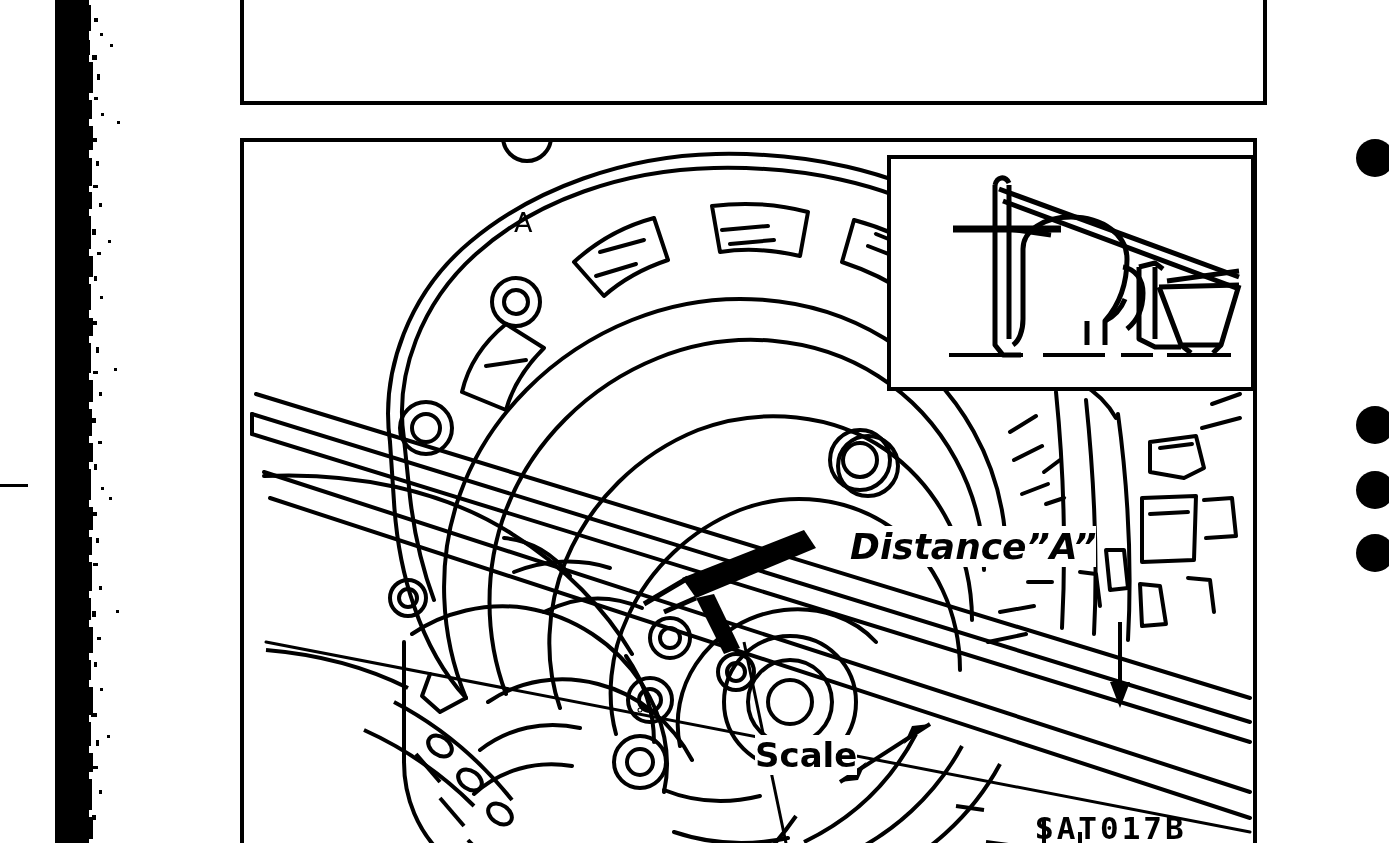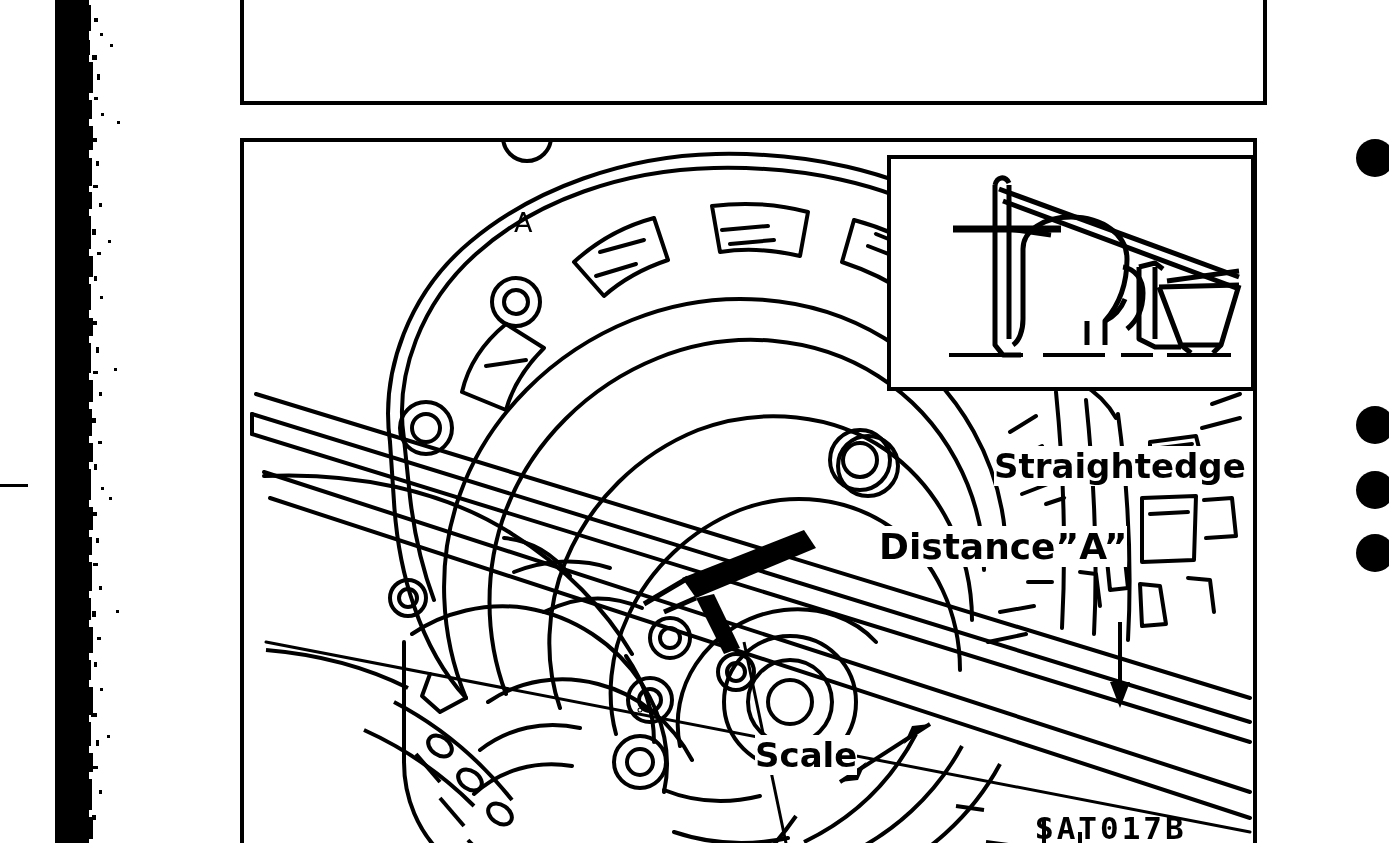--- a/index.html
+++ b/index.html
@@ -410,23 +410,22 @@
           <path d="M 58 196 L 132 196" stroke-width="4"></path>
           <path d="M 152 196 L 214 196" stroke-width="4"></path>
           <path d="M 230 196 L 262 196" stroke-width="4"></path>
           <path d="M 276 196 L 340 196" stroke-width="4"></path>
         </g>
       </svg>
     </div>
 
     <div class="abs callout" id="label-a" style="left:270px; top:65px; background:transparent;">A</div>
 
-    <div class="abs callout" id="label-straightedge" style="left:750px; top:304px;">Straightedge</div>
-
-    <div class="abs callout" id="label-distance" style="left:635px; top:384px;">Distance”A”</div>
+
+    <div class="abs callout" id="label-distance" style="left:606px; top:384px;font-style:italic;">Distance”A”</div>
 
     <div class="abs callout" id="label-scale" style="left:511px; top:593px;">Scale</div>
 
     <div class="abs fig-code" id="code-main" style="left:791px; top:668px;">SAT017B</div>
   </div>
 
   <div class="abs edge-dot" style="top:139px;"></div>
   <div class="abs edge-dot" style="top:406px;"></div>
   <div class="abs edge-dot" style="top:471px;"></div>
   <div class="abs edge-dot" style="top:534px;"></div>

